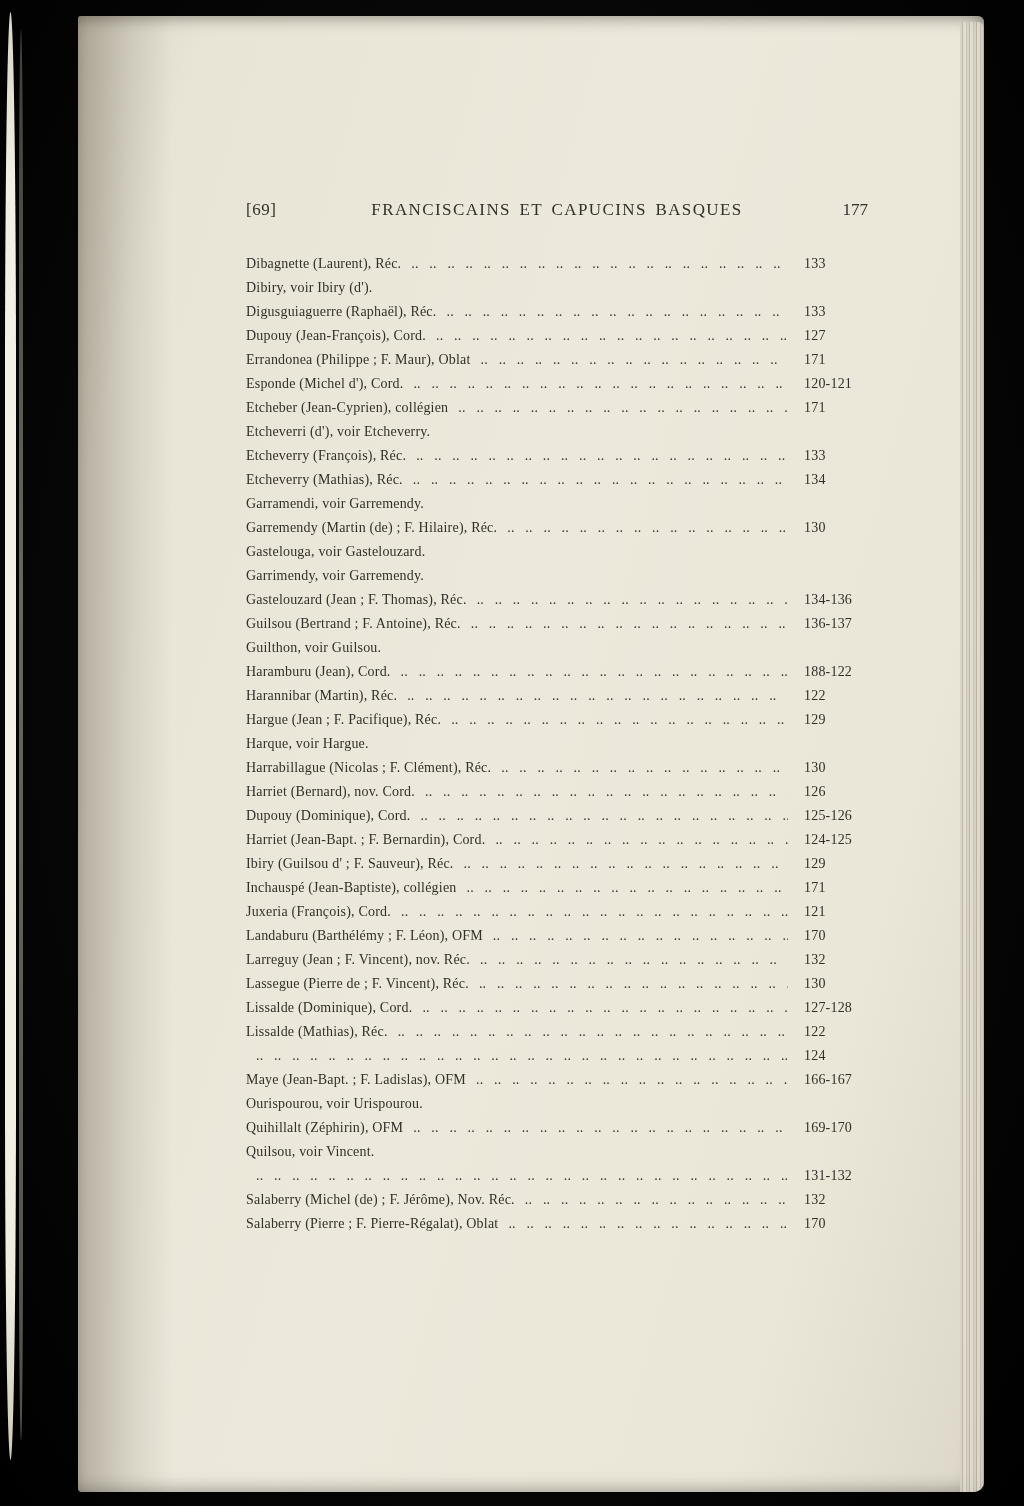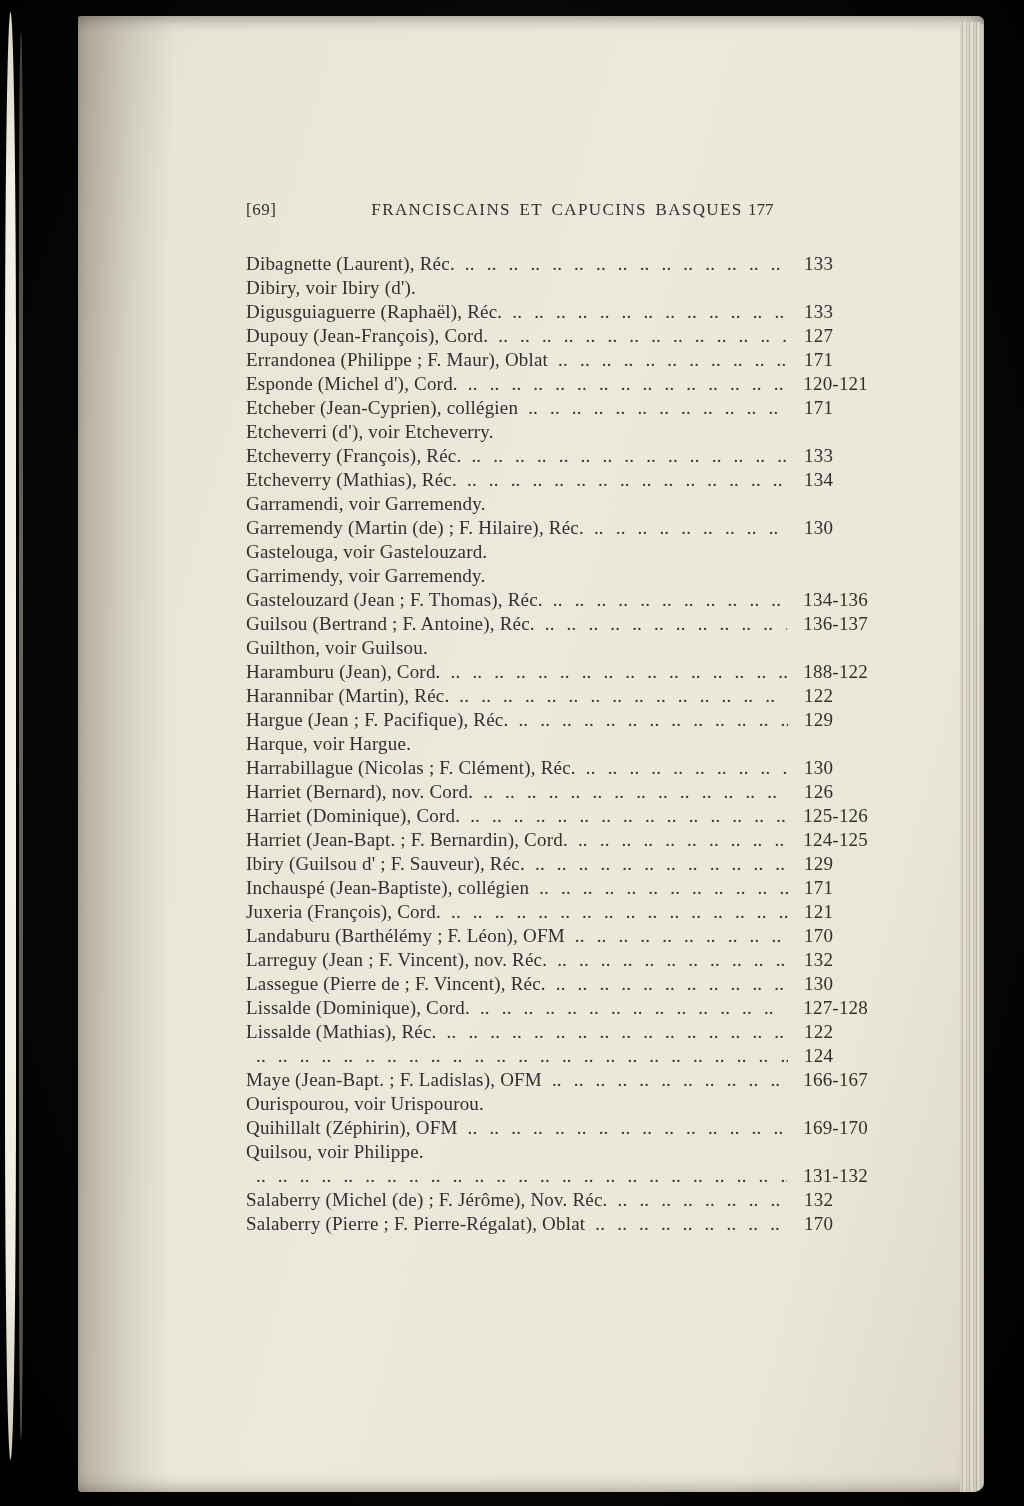--- a/index.html
+++ b/index.html
@@ -105,30 +105,30 @@
   }
   .header-title {
     flex: 1;
     text-align: center;
     letter-spacing: 1.4px;
     word-spacing: 3px;
     white-space: nowrap;
   }
   .header-pagenum {
     width: 120px;
-    text-align: left;
+    text-align: right;
   }
 
   .entries {
     margin-top: 30px;
   }
   .entry {
     display: flex;
     align-items: baseline;
-    font-size: 19px;
+    font-size: 14px;
     line-height: 24px;
     letter-spacing: 0.2px;
     white-space: nowrap;
   }
   .entry-text {
     flex: 0 0 auto;
   }
   .entry-leader {
     flex: 1 1 auto;
     overflow: hidden;
@@ -293,21 +293,21 @@
     <span class="entry-page">130</span>
   </div>
 
   <div class="entry">
     <span class="entry-text">Harriet (Bernard), nov. Cord.</span>
     <span class="entry-leader">.. .. .. .. .. .. .. .. .. .. .. .. .. .. .. .. .. .. .. .. .. .. .. .. .. .. .. .. .. ..</span>
     <span class="entry-page">126</span>
   </div>
 
   <div class="entry">
-    <span class="entry-text">Harriet (Dominique), Cord.</span>
+    <span class="entry-text">Dupouy (Dominique), Cord.</span>
     <span class="entry-leader">.. .. .. .. .. .. .. .. .. .. .. .. .. .. .. .. .. .. .. .. .. .. .. .. .. .. .. .. .. ..</span>
     <span class="entry-page">125-126</span>
   </div>
 
   <div class="entry">
     <span class="entry-text">Harriet (Jean-Bapt. ; F. Bernardin), Cord.</span>
     <span class="entry-leader">.. .. .. .. .. .. .. .. .. .. .. .. .. .. .. .. .. .. .. .. .. .. .. .. .. .. .. .. .. ..</span>
     <span class="entry-page">124-125</span>
   </div>
 
@@ -376,21 +376,21 @@
     <span class="entry-page"></span>
   </div>
 
   <div class="entry">
     <span class="entry-text">Quihillalt (Zéphirin), OFM</span>
     <span class="entry-leader">.. .. .. .. .. .. .. .. .. .. .. .. .. .. .. .. .. .. .. .. .. .. .. .. .. .. .. .. .. ..</span>
     <span class="entry-page">169-170</span>
   </div>
 
   <div class="entry">
-    <span class="entry-text">Quilsou, voir Philippe.</span>
+    <span class="entry-text">Quilsou, voir Vincent.</span>
     <span class="entry-leader"></span>
     <span class="entry-page"></span>
   </div>
 
   <div class="entry">
     <span class="entry-leader">.. .. .. .. .. .. .. .. .. .. .. .. .. .. .. .. .. .. .. .. .. .. .. .. .. .. .. .. .. ..</span>
     <span class="entry-page">131-132</span>
   </div>
 
   <div class="entry">

